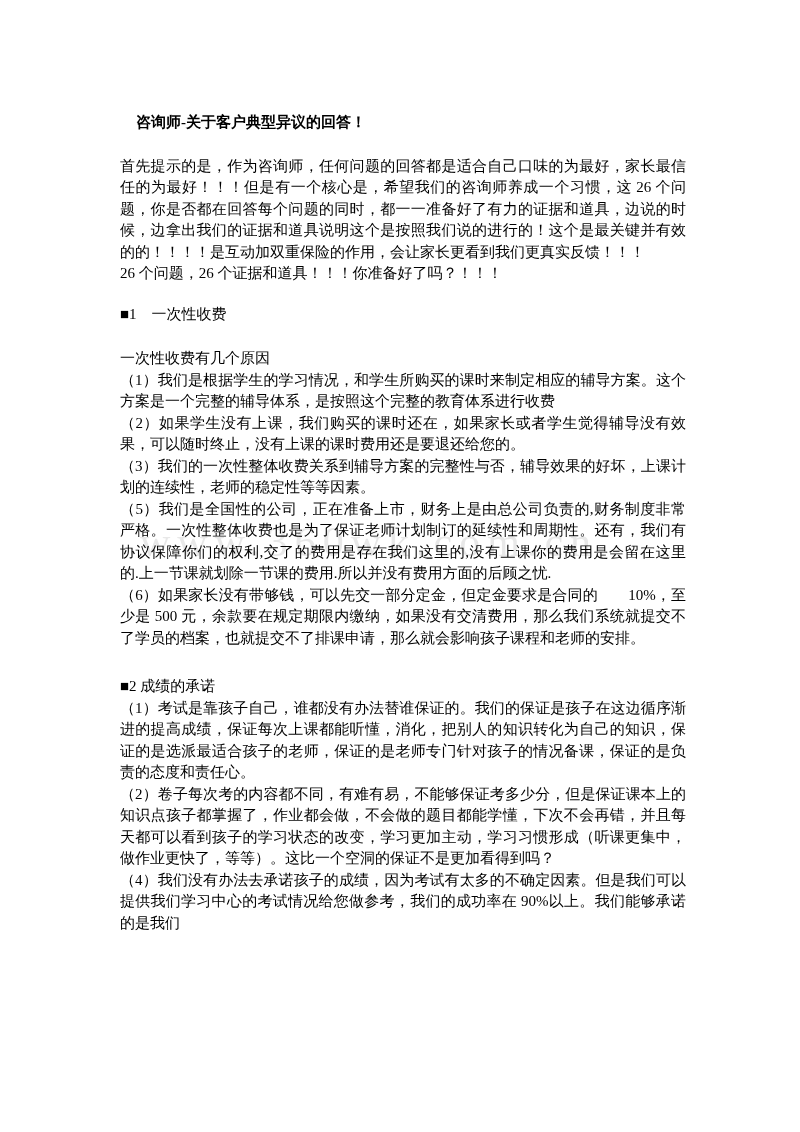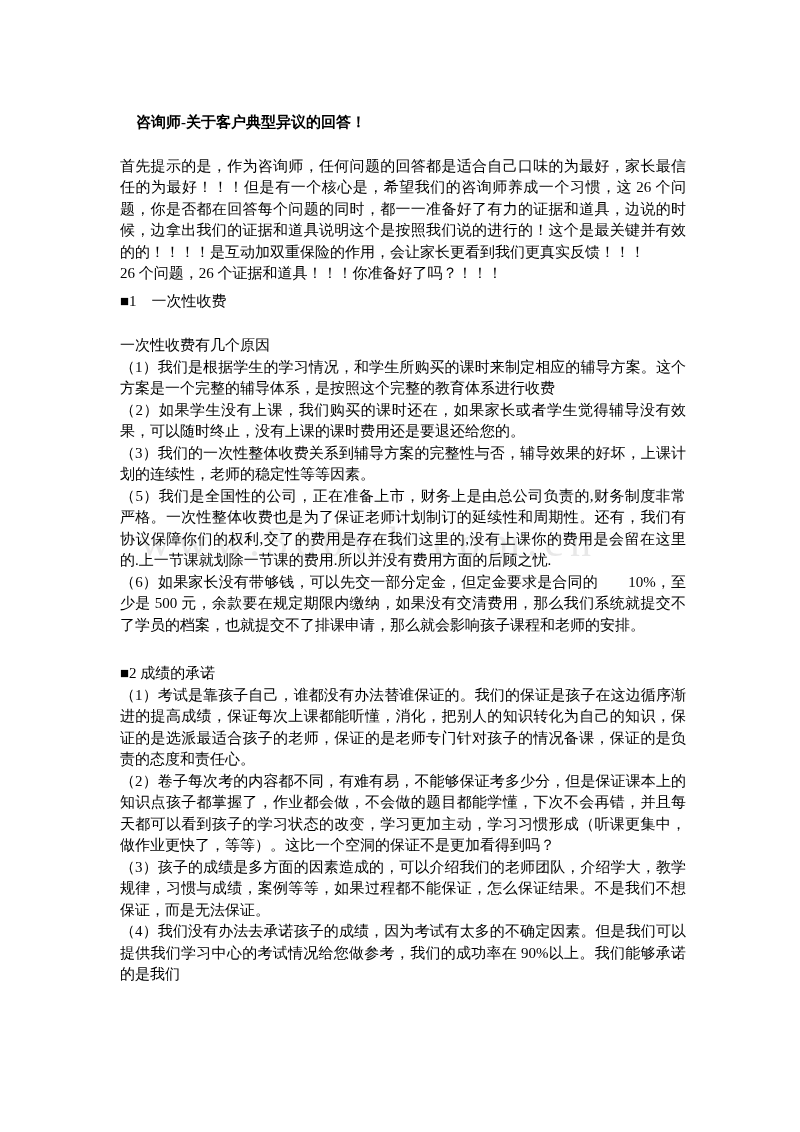--- a/index.html
+++ b/index.html
@@ -48,21 +48,21 @@
     margin: 0;
   }
   .intro-a { margin-top: 22px; }
   .sec-heading {
     margin: 0;
     font-weight: normal;
     font-size: 15px;
     line-height: 21.5px;
     text-align: left;
   }
-  .sec1-heading { margin-top: 6px; }
+  .sec1-heading { margin-top: 19px; }
   .sec1-sub { margin-top: 23px; }
   .sec2-heading { margin-top: 27px; font-family: Liberation Serif, serif; }
   .sec2-first { }
 </style>
 </head>
 <body>
 
 <div class="page">
 
   <div class="watermark">www.360wk.com.cn</div>
@@ -82,17 +82,16 @@
     <p class="para">（1）我们是根据学生的学习情况，和学生所购买的课时来制定相应的辅导方案。这个方案是一个完整的辅导体系，是按照这个完整的教育体系进行收费</p>
     <p class="para">（2）如果学生没有上课，我们购买的课时还在，如果家长或者学生觉得辅导没有效果，可以随时终止，没有上课的课时费用还是要退还给您的。</p>
     <p class="para">（3）我们的一次性整体收费关系到辅导方案的完整性与否，辅导效果的好坏，上课计划的连续性，老师的稳定性等等因素。</p>
     <p class="para">（5）我们是全国性的公司，正在准备上市，财务上是由总公司负责的,财务制度非常严格。一次性整体收费也是为了保证老师计划制订的延续性和周期性。还有，我们有协议保障你们的权利,交了的费用是存在我们这里的,没有上课你的费用是会留在这里的.上一节课就划除一节课的费用.所以并没有费用方面的后顾之忧.</p>
     <p class="para">（6）如果家长没有带够钱，可以先交一部分定金，但定金要求是合同的　　10%，至少是 500 元，余款要在规定期限内缴纳，如果没有交清费用，那么我们系统就提交不了学员的档案，也就提交不了排课申请，那么就会影响孩子课程和老师的安排。</p>
 
     <p class="sec-heading sec2-heading">■2 成绩的承诺</p>
 
     <p class="para sec2-first">（1）考试是靠孩子自己，谁都没有办法替谁保证的。我们的保证是孩子在这边循序渐进的提高成绩，保证每次上课都能听懂，消化，把别人的知识转化为自己的知识，保证的是选派最适合孩子的老师，保证的是老师专门针对孩子的情况备课，保证的是负责的态度和责任心。</p>
     <p class="para">（2）卷子每次考的内容都不同，有难有易，不能够保证考多少分，但是保证课本上的知识点孩子都掌握了，作业都会做，不会做的题目都能学懂，下次不会再错，并且每天都可以看到孩子的学习状态的改变，学习更加主动，学习习惯形成（听课更集中，做作业更快了，等等）。这比一个空洞的保证不是更加看得到吗？</p>
-    <p class="para">（3）孩子的成绩是多方面的因素造成的，可以介绍我们的老师团队，介绍学大，教学规律，习惯与成绩，案例等等，如果过程都不能保证，怎么保证结果。不是我们不想保证，而是无法保证。</p>
     <p class="para">（4）我们没有办法去承诺孩子的成绩，因为考试有太多的不确定因素。但是我们可以提供我们学习中心的考试情况给您做参考，我们的成功率在 90%以上。我们能够承诺的是我们</p>
 
   </div>
 </div>
 
 </body></html>

